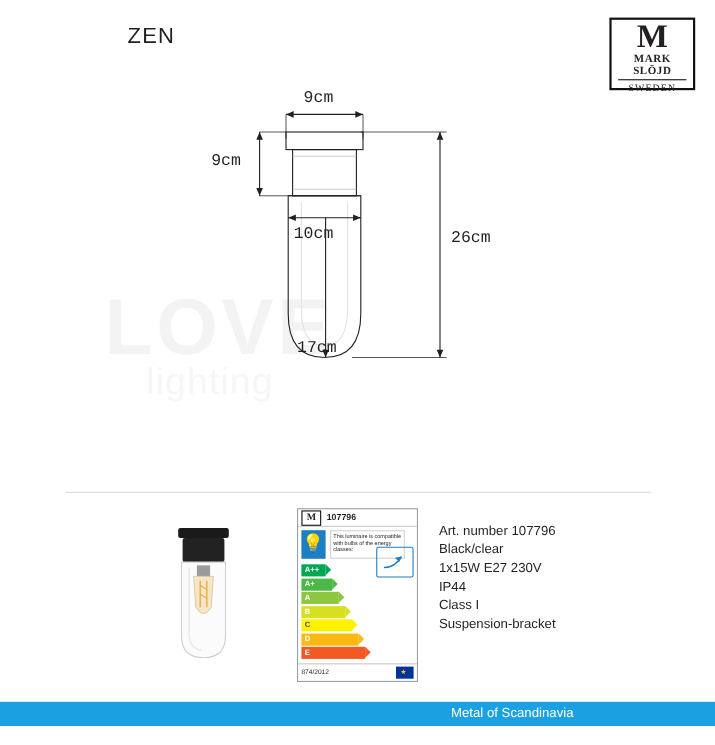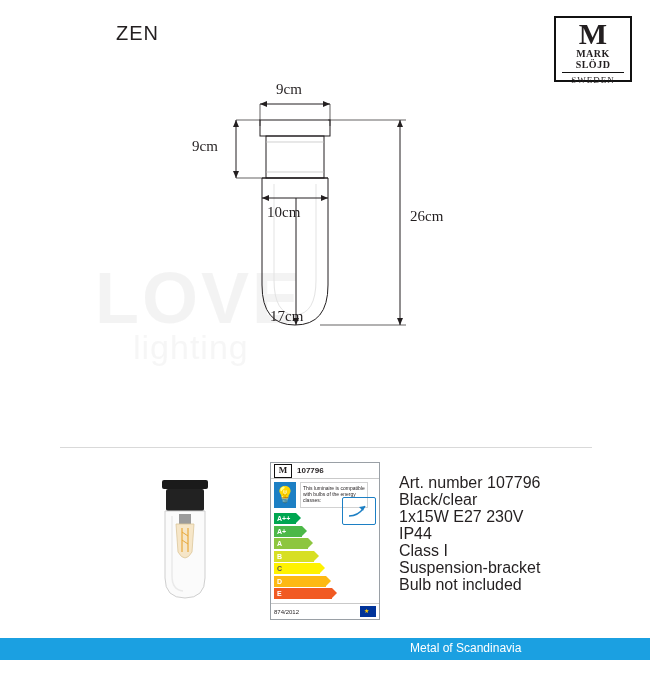--- a/index.html
+++ b/index.html
@@ -102,21 +102,21 @@
     position: absolute;
     left: 170px;
     top: 80px;
     width: 320px;
     height: 330px;
   }
   .dim-label {
     position: absolute;
     font-size: 15px;
     color: #231f20;
-    font-family: Liberation Serif, serif;
+    font-family: Liberation Mono, monospace;
   }
 
   
   .divider {
     position: absolute;
     left: 60px;
     top: 447px;
     width: 532px;
     height: 1px;
     background: #d9d9d9;
@@ -260,21 +260,21 @@
     font-size: 6px;
     left: 4px;
     top: 1px;
   }
 
   
   .specs {
     position: absolute;
     left: 399px;
     top: 474px;
-    font-size: 16px;
+    font-size: 12px;
     line-height: 17px;
     color: #231f20;
   }
 
   
   .footer {
     position: absolute;
     left: 0;
     top: 638px;
     width: 650px;
@@ -418,19 +418,18 @@
     </div>
   </div>
 
   <div class="specs">
     <div>Art. number 107796</div>
     <div>Black/clear</div>
     <div>1x15W E27 230V</div>
     <div>IP44</div>
     <div>Class I</div>
     <div>Suspension-bracket</div>
-    <div>Bulb not included</div>
   </div>
 
   <div class="footer"></div>
   <div class="footer-text">Metal of Scandinavia</div>
 
 </div>
 
 </body></html>

